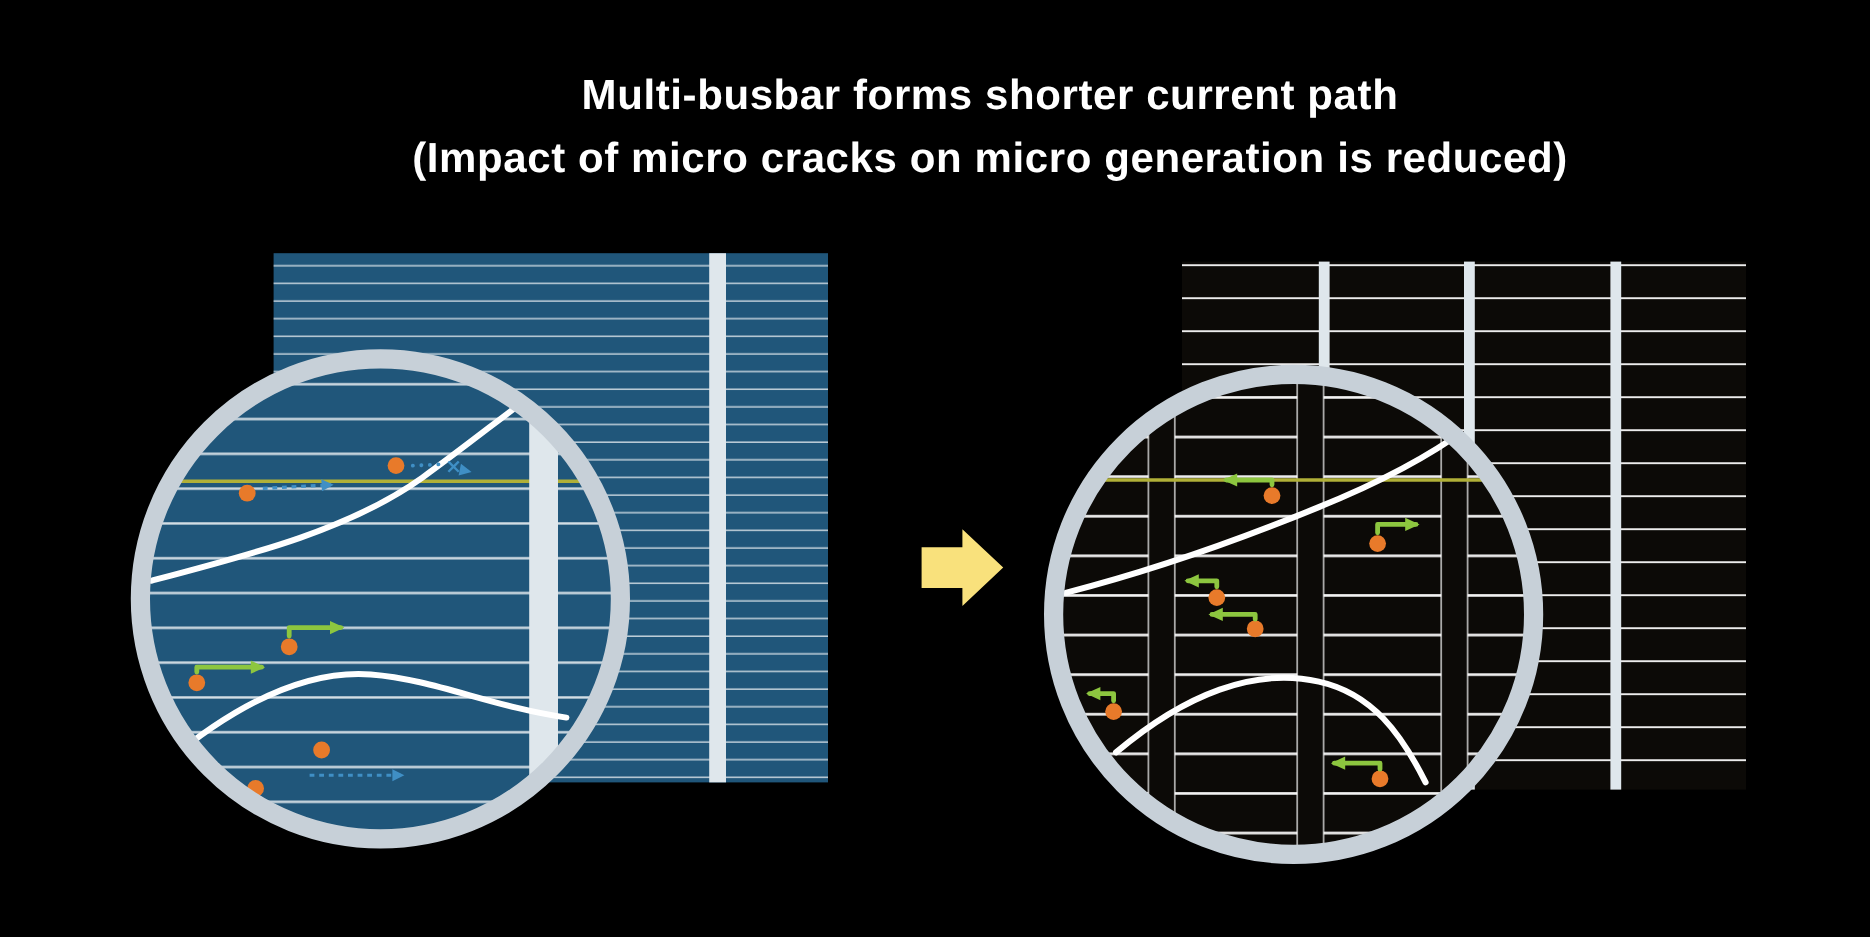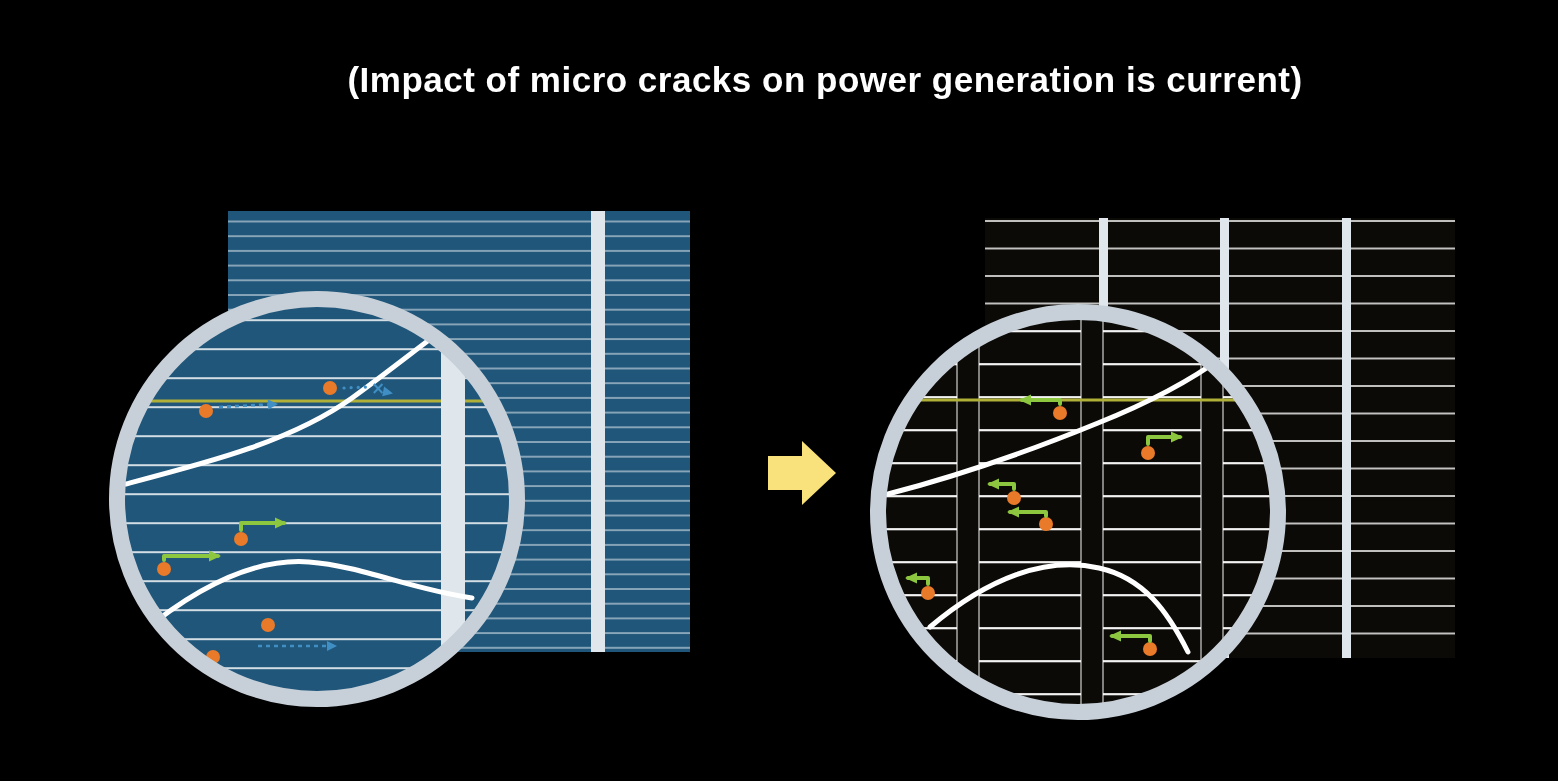--- a/index.html
+++ b/index.html
@@ -16,21 +16,22 @@
   .bdot{fill:none;stroke:#3f8fc5;stroke-width:3.2;stroke-dasharray:0.1 7;stroke-linecap:round;}
   .xtext{fill:#3f8fc5;font:bold 17px "DejaVu Sans",sans-serif;text-anchor:middle;}
   .busbar-edge{stroke:rgba(255,255,255,0.65);stroke-width:1.5;}
 </style>
 </head>
 <body>
 
 <div class="stage">
 
   <div class="title">
-    <div>(Impact of micro cracks on power generation is current)</div>
+    <div>Multi-busbar forms shorter current path</div>
+    <div>(Impact of micro cracks on micro generation is reduced)</div>
   </div>
 
   <svg width="1558" height="781" viewBox="0 0 1558 781">
     <defs>
       <clipPath id="clipL">
           <circle cx="317" cy="499" r="193"></circle>
         </clipPath>
       <clipPath id="clipR">
           <circle cx="1078" cy="512" r="193"></circle>
         </clipPath>

